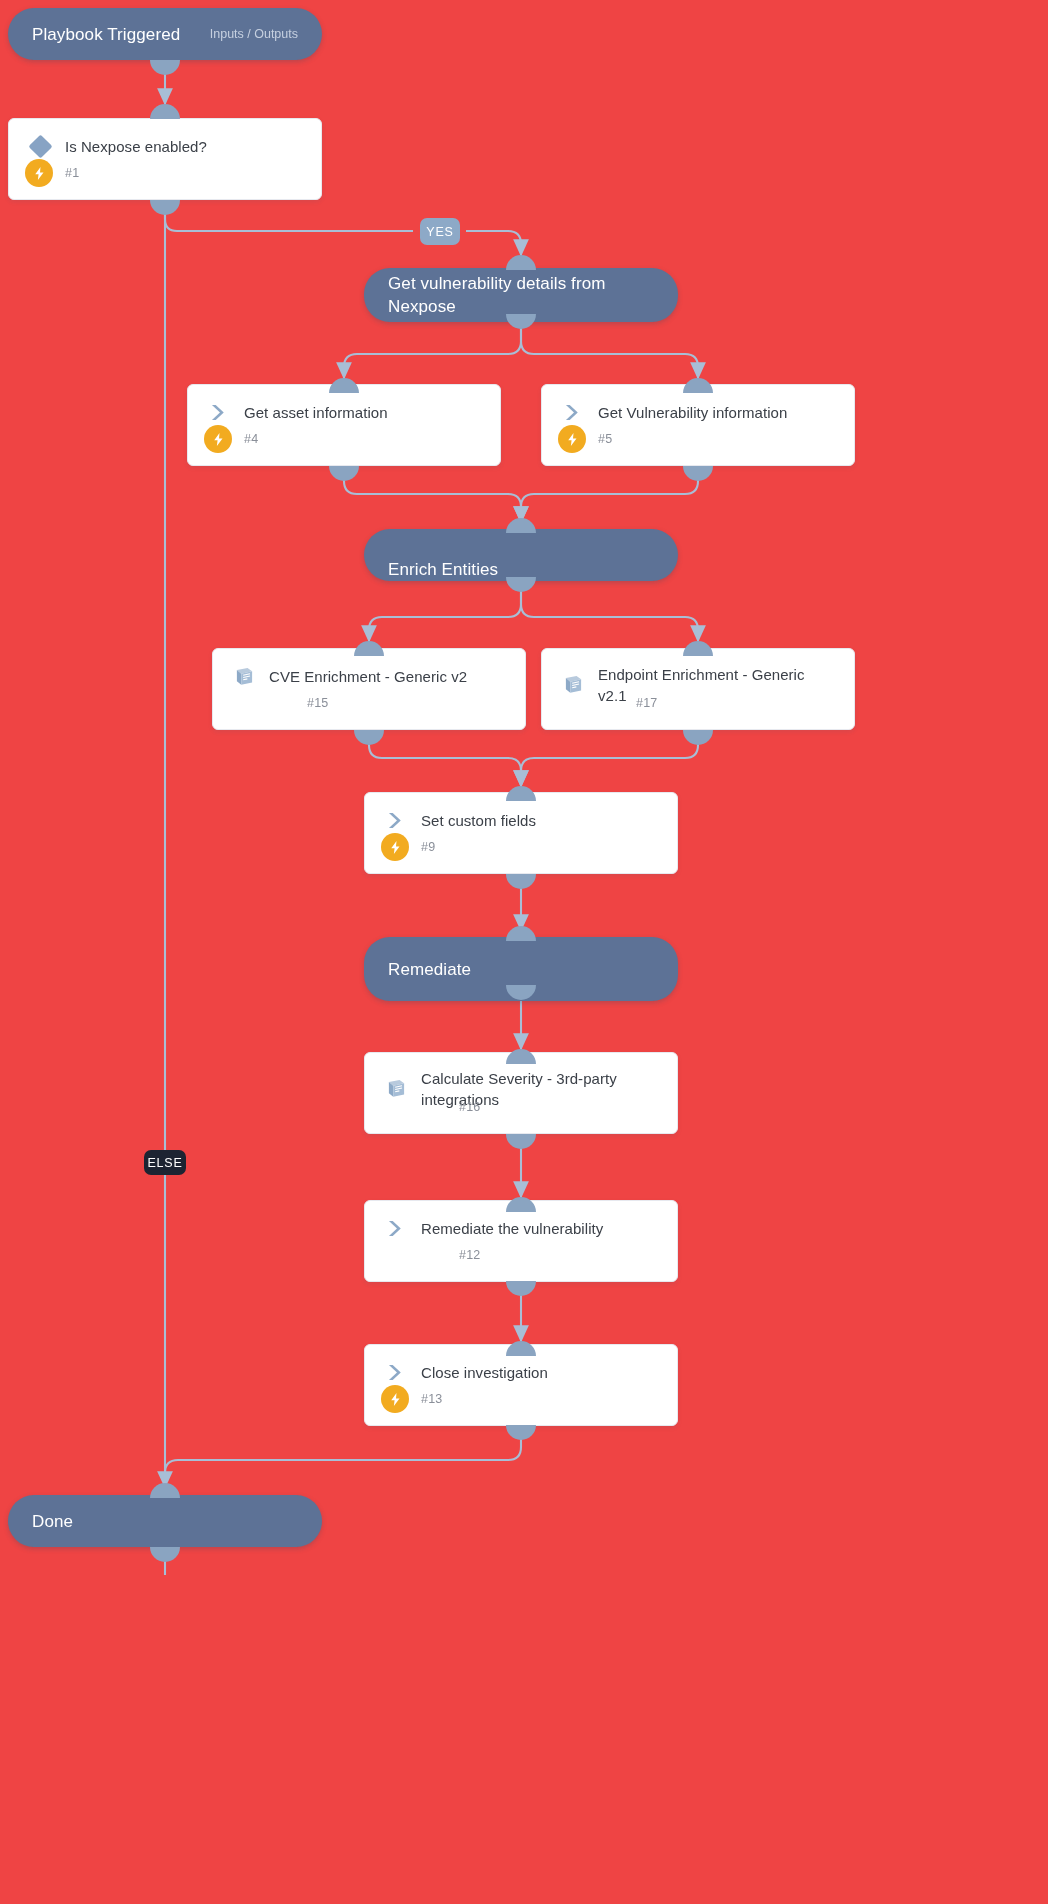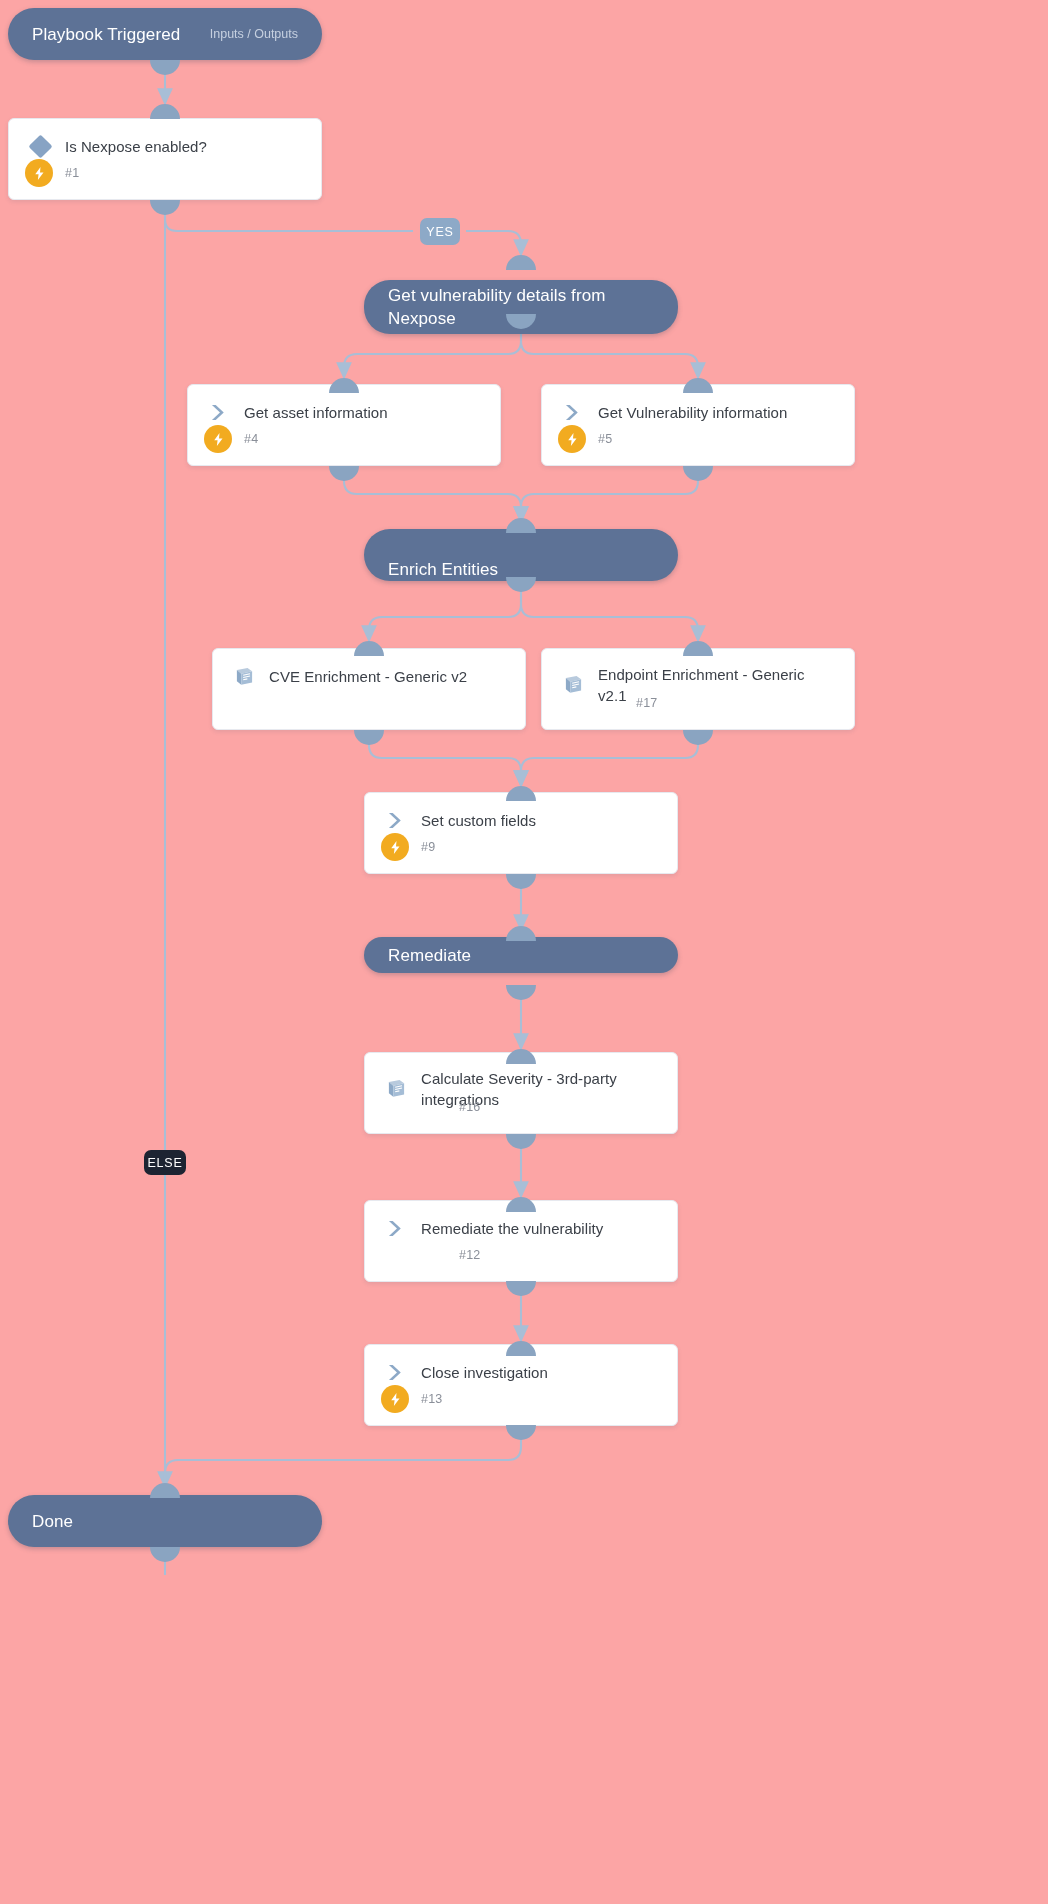--- a/index.html
+++ b/index.html
@@ -9,21 +9,21 @@
     background: #ffffff;
   }
   body {
     font-family: "Liberation Sans", "DejaVu Sans", sans-serif;
     -webkit-font-smoothing: antialiased;
   }
   #canvas {
     position: relative;
     width: 1048px;
     height: 1904px;
-    background: #fca5a5;
+    background: #ef4444;
     overflow: hidden;
   }
   #edge-layer {
     position: absolute;
     left: 0;
     top: 0;
     width: 1048px;
     height: 1904px;
     pointer-events: none;
   }
@@ -219,21 +219,21 @@
         </svg>
       </span>
       <span class="task-id">#1</span>
     </div>
   </div>
   <div class="port bottom" style="left:150px; top:200px;"></div>
 
   <div class="edge-label yes" style="left:420px; top:218px; width:40px; height:27px;">YES</div>
 
   <div class="port top" style="left:506px; top:255px;"></div>
-  <div class="section-node" style="left:364px; top:280px; width:314px; height:54px; align-items:center;">
+  <div class="section-node" style="left:364px; top:268px; width:314px; height:54px; align-items:center;">
     <span class="section-title" style="max-width:258px;">Get vulnerability details from Nexpose</span>
   </div>
   <div class="port bottom" style="left:506px; top:314px;"></div>
 
   <div class="port top" style="left:329px; top:378px;"></div>
   <div class="task-node" style="left:187px; top:384px; width:314px; height:82px;">
     <div class="task-head">
       <span class="task-icon">
         <svg width="19" height="17" viewBox="0 0 20 18" aria-hidden="true">
           <path d="M2 1 L10.5 9 L2 17 L6 17 L14.5 9 L6 1 Z" fill="#8da9c7"></path>
@@ -285,20 +285,24 @@
       <span class="task-icon">
         <svg width="21" height="19" viewBox="0 0 22 20" aria-hidden="true">
           <path d="M3 3.2 L14.2 1 L19 4.6 L7.6 7 Z" fill="#b8cadd"></path>
           <path d="M3 3.2 L7.6 7 L7.6 18.6 L3 15 Z" fill="#8da9c7"></path>
           <path d="M7.6 7 L19 4.6 L19 16.2 L7.6 18.6 Z" fill="#a5bdd6"></path>
           <path d="M9.6 8.6 L16.8 7.1 M9.6 11 L16.8 9.5 M9.6 13.4 L14 12.5" stroke="#ffffff" stroke-width="1.1" fill="none"></path>
         </svg>
       </span>
       <span class="task-title">CVE Enrichment - Generic v2</span>
     </div>
+    <div class="task-foot no-badge">
+      <span class="bolt-badge hidden"></span>
+      <span class="task-id">#15</span>
+    </div>
   </div>
   <div class="port bottom" style="left:354px; top:730px;"></div>
 
   <div class="port top" style="left:683px; top:641px;"></div>
   <div class="task-node" style="left:541px; top:648px; width:314px; height:82px;">
     <div class="task-head">
       <span class="task-icon">
         <svg width="21" height="19" viewBox="0 0 22 20" aria-hidden="true">
           <path d="M3 3.2 L14.2 1 L19 4.6 L7.6 7 Z" fill="#b8cadd"></path>
           <path d="M3 3.2 L7.6 7 L7.6 18.6 L3 15 Z" fill="#8da9c7"></path>
@@ -330,21 +334,21 @@
         <svg width="15" height="15" viewBox="0 0 24 24" aria-hidden="true">
           <path d="M13.6 1.5 5.2 13.2h5.3L9.4 22.5 18.4 10.4h-5.6z" fill="#ffffff"></path>
         </svg>
       </span>
       <span class="task-id">#9</span>
     </div>
   </div>
   <div class="port bottom" style="left:506px; top:874px;"></div>
 
   <div class="port top" style="left:506px; top:926px;"></div>
-  <div class="section-node" style="left:364px; top:937px; width:314px; height:36px;text-align:center;">
+  <div class="section-node" style="left:364px; top:937px; width:314px; height:64px;text-align:center;">
     <span class="section-title">Remediate</span>
   </div>
   <div class="port bottom" style="left:506px; top:985px;"></div>
 
   <div class="port top" style="left:506px; top:1049px;"></div>
   <div class="task-node" style="left:364px; top:1052px; width:314px; height:82px;">
     <div class="task-head">
       <span class="task-icon">
         <svg width="21" height="19" viewBox="0 0 22 20" aria-hidden="true">
           <path d="M3 3.2 L14.2 1 L19 4.6 L7.6 7 Z" fill="#b8cadd"></path>

